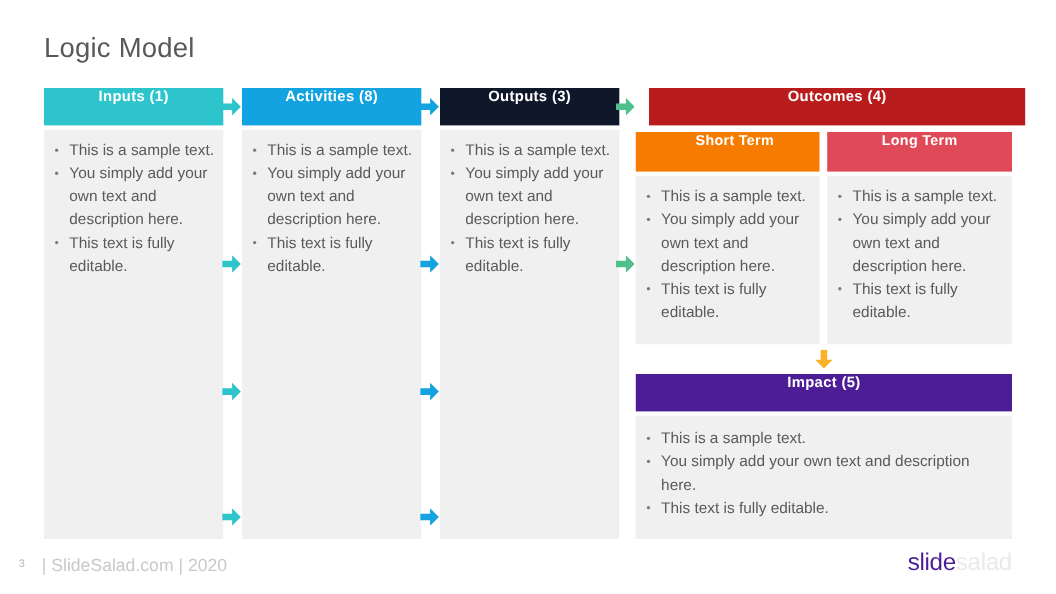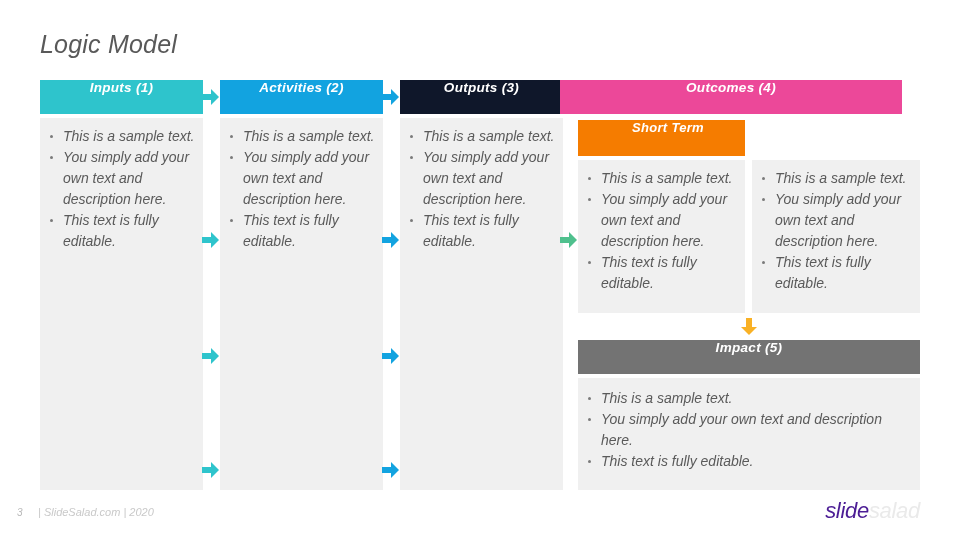--- a/index.html
+++ b/index.html
@@ -9,21 +9,20 @@
   }
   body {
     font-family: "Liberation Sans", sans-serif;
   }
   #slide {
     position: relative;
     width: 960px;
     height: 540px;
     background: #ffffff;
     overflow: hidden;
-    font-style: italic;
   }
 
   
   #slide-title {
     position: absolute;
     left: 40px;
     top: 30px;
     font-size: 25px;
     font-weight: 400;
     color: #595959;
@@ -97,21 +96,21 @@
     position: absolute;
     left: 17px;
     top: 507px;
     font-size: 10px;
     color: #b9b9b9;
   }
   #footer-text {
     position: absolute;
     left: 38px;
     top: 506px;
-    font-size: 11px;
+    font-size: 16px;
     color: #c9c9c9;
   }
   #watermark {
     position: absolute;
     right: 40px;
     top: 498px;
     font-size: 22px;
     letter-spacing: -0.3px;
   }
   #watermark .wm-a { color: #4c1d95; }
@@ -149,21 +148,21 @@
         <path d="M0 5 H9 V0 L17 8 L9 16 V11 H0 Z" fill="#2ec4cc"></path>
       </svg>
   </div>
   <div class="arrow-right" style="left:202px; top:462px;">
     <svg viewBox="0 0 17 16">
         <path d="M0 5 H9 V0 L17 8 L9 16 V11 H0 Z" fill="#2ec4cc"></path>
       </svg>
   </div>
 
   <div class="hdr hdr-main" style="left:220px; top:80px; width:163px; height:34px; background:#12a3e0;">
-    <span>Activities (2)</span>
+    <span>Activities (8)</span>
   </div>
   <div class="body-panel" style="left:220px; top:118px; width:163px; height:372px;"></div>
   <ul class="blist" style="left:226px; top:126px; width:152px;">
     <li>This is a sample text.</li>
     <li>You simply add your own text and description here.</li>
     <li>This text is fully editable.</li>
   </ul>
 
   <div class="arrow-right" style="left:382px; top:89px;">
     <svg viewBox="0 0 17 16">
@@ -200,48 +199,51 @@
     <svg viewBox="0 0 17 16">
         <path d="M0 5 H9 V0 L17 8 L9 16 V11 H0 Z" fill="#4fc08d"></path>
       </svg>
   </div>
   <div class="arrow-right" style="left:560px; top:232px;">
     <svg viewBox="0 0 17 16">
         <path d="M0 5 H9 V0 L17 8 L9 16 V11 H0 Z" fill="#4fc08d"></path>
       </svg>
   </div>
 
-  <div class="hdr hdr-main" style="left:560px; top:80px; width:342px; height:34px; background:#ec4899;">
+  <div class="hdr hdr-main" style="left:590px; top:80px; width:342px; height:34px; background:#b91c1c;">
     <span>Outcomes (4)</span>
   </div>
 
   <div class="hdr hdr-sub" style="left:578px; top:120px; width:167px; height:36px; background:#f57c00;padding-left:13px;">
     <span>Short Term</span>
   </div>
   <div class="body-panel" style="left:578px; top:160px; width:167px; height:153px;"></div>
   <ul class="blist" style="left:584px; top:168px; width:156px;">
     <li>This is a sample text.</li>
     <li>You simply add your own text and description here.</li>
     <li>This text is fully editable.</li>
   </ul>
 
+  <div class="hdr hdr-sub" style="left:752px; top:120px; width:168px; height:36px; background:#e04a58;">
+    <span>Long Term</span>
+  </div>
   <div class="body-panel" style="left:752px; top:160px; width:168px; height:153px;"></div>
   <ul class="blist" style="left:758px; top:168px; width:157px;">
     <li>This is a sample text.</li>
     <li>You simply add your own text and description here.</li>
     <li>This text is fully editable.</li>
   </ul>
 
   <div class="arrow-down" style="left:741px; top:318px;">
     <svg viewBox="0 0 16 17">
         <path d="M5 0 H11 V9 H16 L8 17 L0 9 H5 Z" fill="#f9b125"></path>
       </svg>
   </div>
 
-  <div class="hdr hdr-main" style="left:578px; top:340px; width:342px; height:34px; background:#737373;">
+  <div class="hdr hdr-main" style="left:578px; top:340px; width:342px; height:34px; background:#4c1d95;">
     <span>Impact (5)</span>
   </div>
   <div class="body-panel" style="left:578px; top:378px; width:342px; height:112px;"></div>
   <ul class="blist" style="left:584px; top:388px; width:332px;">
     <li>This is a sample text.</li>
     <li>You simply add your own text and description here.</li>
     <li>This text is fully editable.</li>
   </ul>
 
   <div id="footer-page">3</div>

